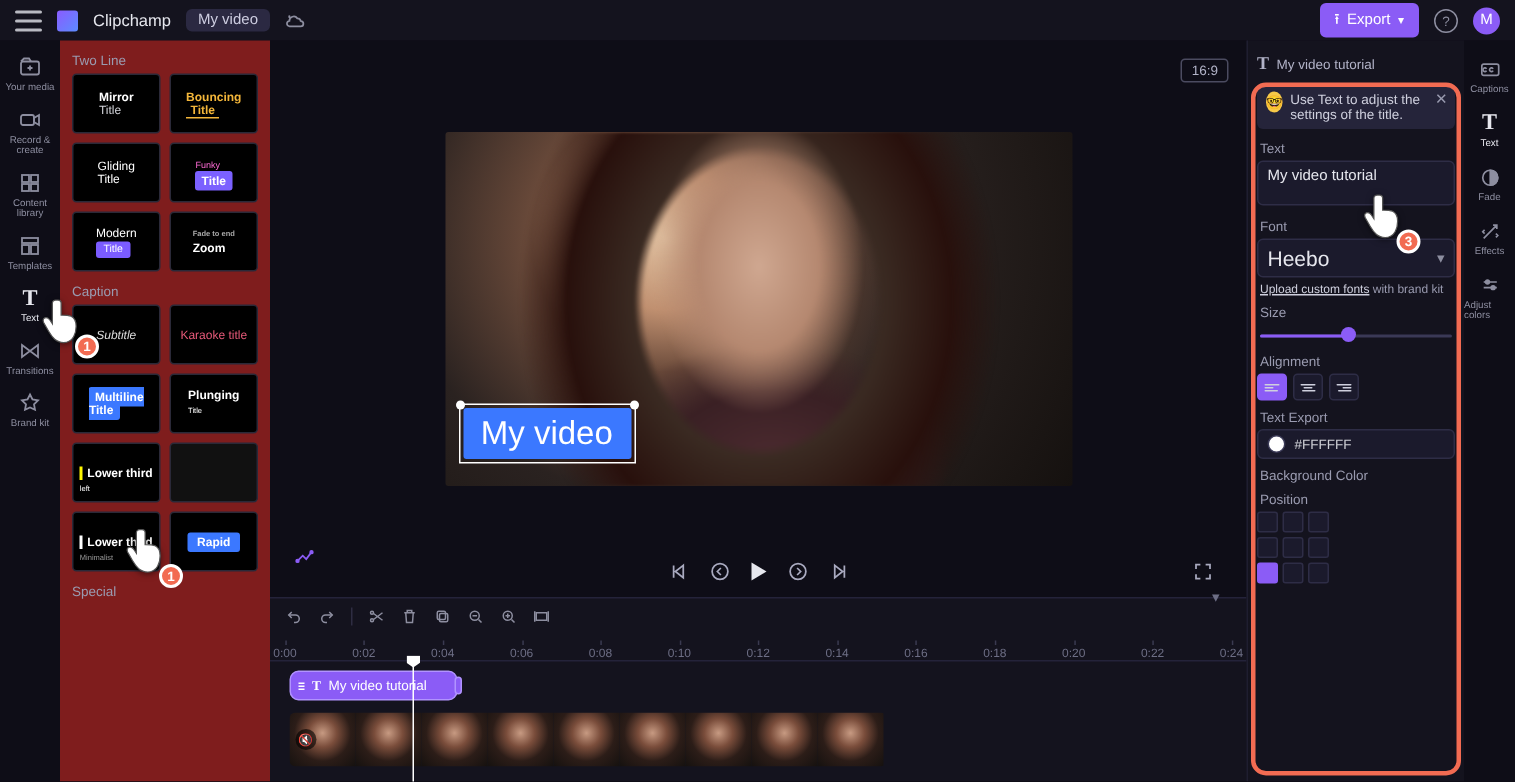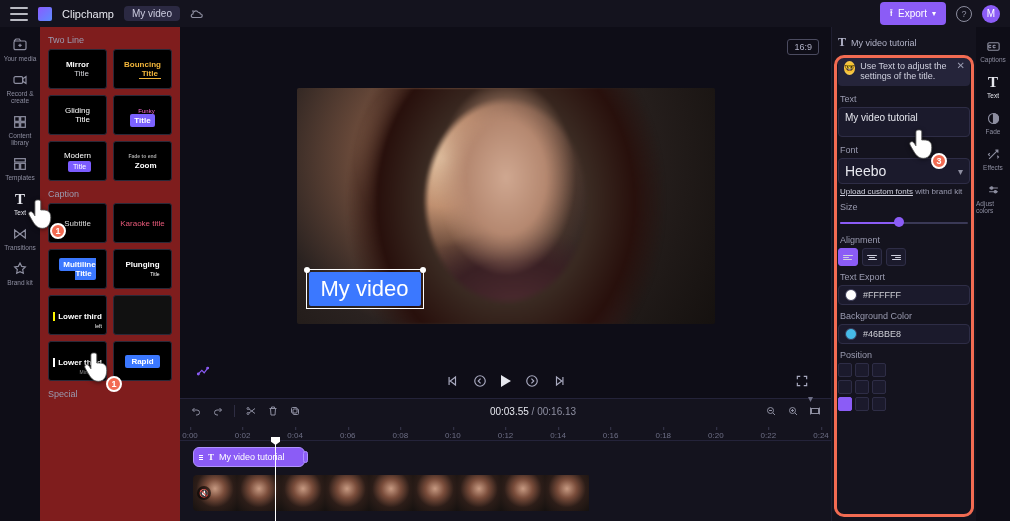--- a/index.html
+++ b/index.html
@@ -28,29 +28,29 @@
 .rail-item { width:40px; display:flex; flex-direction:column; align-items:center; gap:2px; padding:4px 0; cursor:pointer; color:#8d8ea0; font-size:7px; text-align:center; position:relative; }
 .rail-item.active { color:#e6e7ee; }
 .rail-ico { width:16px; height:16px; }
 .rail-lbl { font-size:6.5px; line-height:7px; }
 
 
 .tpl-panel { width:140px; background:#7f1d1d; padding:6px 8px 6px 8px; overflow:hidden; display:flex; flex-direction:column; }
 .tpl-section { font-size:9px; color:#9a9bb0; margin:2px 0 4px 0; }
 .tpl-grid { display:grid; grid-template-columns:1fr 1fr; gap:6px; }
 .tpl-card { height:40px; background:#000; border:1px solid #2a2938; border-radius:3px; display:flex; align-items:center; justify-content:center; cursor:pointer; overflow:hidden; }
-.tpl-card .inner { text-align:right; font-size:8px; line-height:9px; }
+.tpl-card .inner { text-align:left; font-size:8px; line-height:9px; }
 .tpl-m1 { color:#d3d4da; } .tpl-m1 b { color:#fff; }
 .tpl-bounce { color:#f3b63a; font-weight:bold; }
 .tpl-bounce .u { border-bottom:1px solid #f3b63a; display:inline-block; padding:0 3px; }
 .tpl-glide { color:#fff; font-weight:normal; }
 .tpl-funky { background:#7b61ff; color:#fff; padding:2px 4px; border-radius:2px; font-weight:bold; }
 .tpl-modern { color:#fff; } .tpl-modern .t { background:#7b5cff; padding:1px 5px; border-radius:2px; display:inline-block; margin-top:1px; font-size:7px; }
 .tpl-zoom { color:#fff; font-weight:bold; font-size:10px; } .tpl-zoom .s { font-size:5px; color:#aaa; display:block; }
-.tpl-sub { color:#ddd; font-size:7px; }
+.tpl-sub { color:#ddd; font-size:7px;font-style:italic; }
 .tpl-kara { color:#e85a7a; font-size:7px; }
 .tpl-multi { background:#3b78ff; color:#fff; padding:2px 4px; border-radius:2px; font-weight:bold; line-height:9px; }
 .tpl-plunge { color:#fff; font-size:7px; } .tpl-plunge b { display:block; }
 .tpl-lt1 { color:#fff; font-size:7px; text-align:left; } .tpl-lt1 .bar { border-left:2px solid #fff700; padding-left:3px; display:inline-block; }
 .tpl-lt2 { color:#fff; font-size:7px; text-align:left; } .tpl-lt2 .line { border-left:2px solid #fff; padding-left:3px; display:block; font-weight:bold; }
 .tpl-rapid { background:#3b78ff; color:#fff; padding:2px 6px; border-radius:2px; font-weight:bold; }
 
 
 .stage-col { flex:1; display:flex; flex-direction:column; background:#0e0d17; min-width:0; }
 .stage { flex:1; position:relative; display:flex; align-items:center; justify-content:center; padding:20px 20px 0 20px; }
@@ -331,21 +331,20 @@
               <circle cx="6" cy="17" r="2"></circle>
               <path d="M8 8l12 9M8 16l12-9"></path>
             </svg>
           <svg class="ico" viewBox="0 0 24 24" fill="none" stroke="currentColor" stroke-width="2">
               <path d="M5 7h14M9 7V4h6v3M7 7l1 13h8l1-13"></path>
             </svg>
           <svg class="ico" viewBox="0 0 24 24" fill="none" stroke="currentColor" stroke-width="2">
               <rect x="8" y="8" width="11" height="11" rx="2"></rect>
               <rect x="5" y="5" width="11" height="11" rx="2"></rect>
             </svg>
-          <div class="tl-time"><span class="cur">00:03.55</span> / <span>00:16.13</span></div>
           <svg class="ico" viewBox="0 0 24 24" fill="none" stroke="currentColor" stroke-width="2">
               <circle cx="11" cy="11" r="6"></circle>
               <path d="M8 11h6M20 20l-4-4"></path>
             </svg>
           <svg class="ico" viewBox="0 0 24 24" fill="none" stroke="currentColor" stroke-width="2">
               <circle cx="11" cy="11" r="6"></circle>
               <path d="M8 11h6M11 8v6M20 20l-4-4"></path>
             </svg>
           <svg class="ico" viewBox="0 0 24 24" fill="none" stroke="currentColor" stroke-width="2">
               <rect x="5" y="7" width="14" height="10"></rect>
@@ -450,24 +449,20 @@
           </div>
       </div>
 
       <div class="rp-label">Text Export</div>
       <div class="color-row">
         <div class="swatch" style="background:#ffffff"></div>
         <span style="font-size:9px">#FFFFFF</span>
       </div>
 
       <div class="rp-label">Background Color</div>
-      <div class="color-row">
-        <div class="swatch" style="background:#46BBE8"></div>
-        <span style="font-size:9px">#46BBE8</span>
-      </div>
 
       <div class="rp-label">Position</div>
       <div class="pos-grid">
         <div class="pos-cell"></div>
         <div class="pos-cell"></div>
         <div class="pos-cell"></div>
         <div class="pos-cell"></div>
         <div class="pos-cell"></div>
         <div class="pos-cell"></div>
         <div class="pos-cell active"></div>

